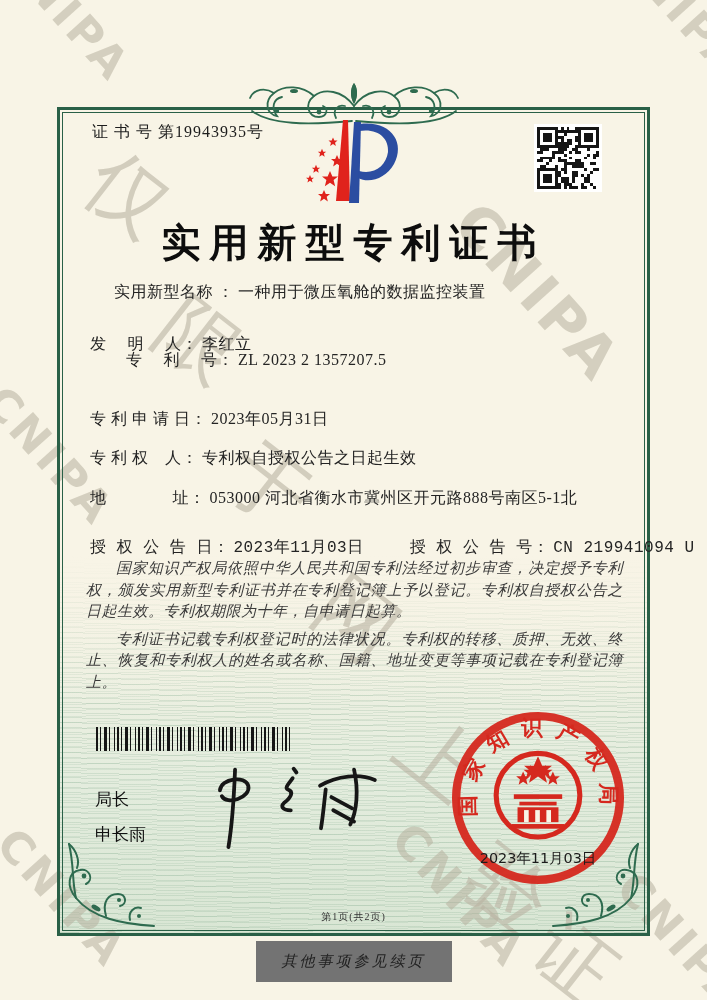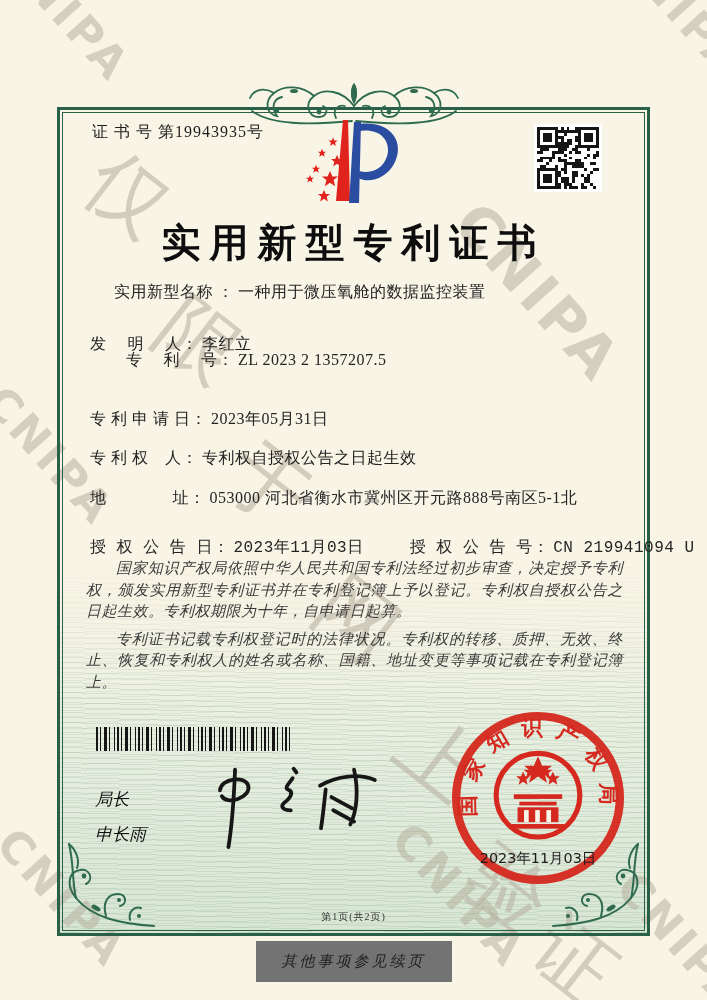--- a/index.html
+++ b/index.html
@@ -70,21 +70,21 @@
     text-indent:2em;font-style:italic;color:#3a3a3a;letter-spacing:.5px;}
   
   .barcode{position:absolute;left:96px;top:727px;width:194px;height:24px;z-index:5;
     background:repeating-linear-gradient(90deg,
       #151515 0 2px, transparent 2px 4px,
       #151515 4px 5px, transparent 5px 8px,
       #151515 8px 11px, transparent 11px 13px,
       #151515 13px 14px, transparent 14px 18px,
       #151515 18px 19px, transparent 19px 21px);}
   .sig-block{position:absolute;left:95px;top:788px;z-index:5;
-    font-family:"DejaVu Sans","Liberation Sans",sans-serif;font-size:17px;color:#111;font-style:italic;}
+    font-family:"DejaVu Sans","Liberation Sans",sans-serif;font-size:17px;color:#111;}
   .sig-block div{margin-bottom:12px;}
   .sig-hand{position:absolute;left:198px;top:764px;z-index:5;}
   .seal{position:absolute;left:445px;top:705px;z-index:6;}
   
   .page-info{position:absolute;left:0;top:910px;width:707px;text-align:center;z-index:5;
     font-size:10px;letter-spacing:1px;color:#333;}
   .cont-box{position:absolute;left:50%;top:941px;transform:translateX(-50%);z-index:5;
     background:#737373;padding:11px 26px;white-space:nowrap;}
   .cont-box span{font-size:15px;font-style:italic;letter-spacing:3px;color:#222;}
 </style>

